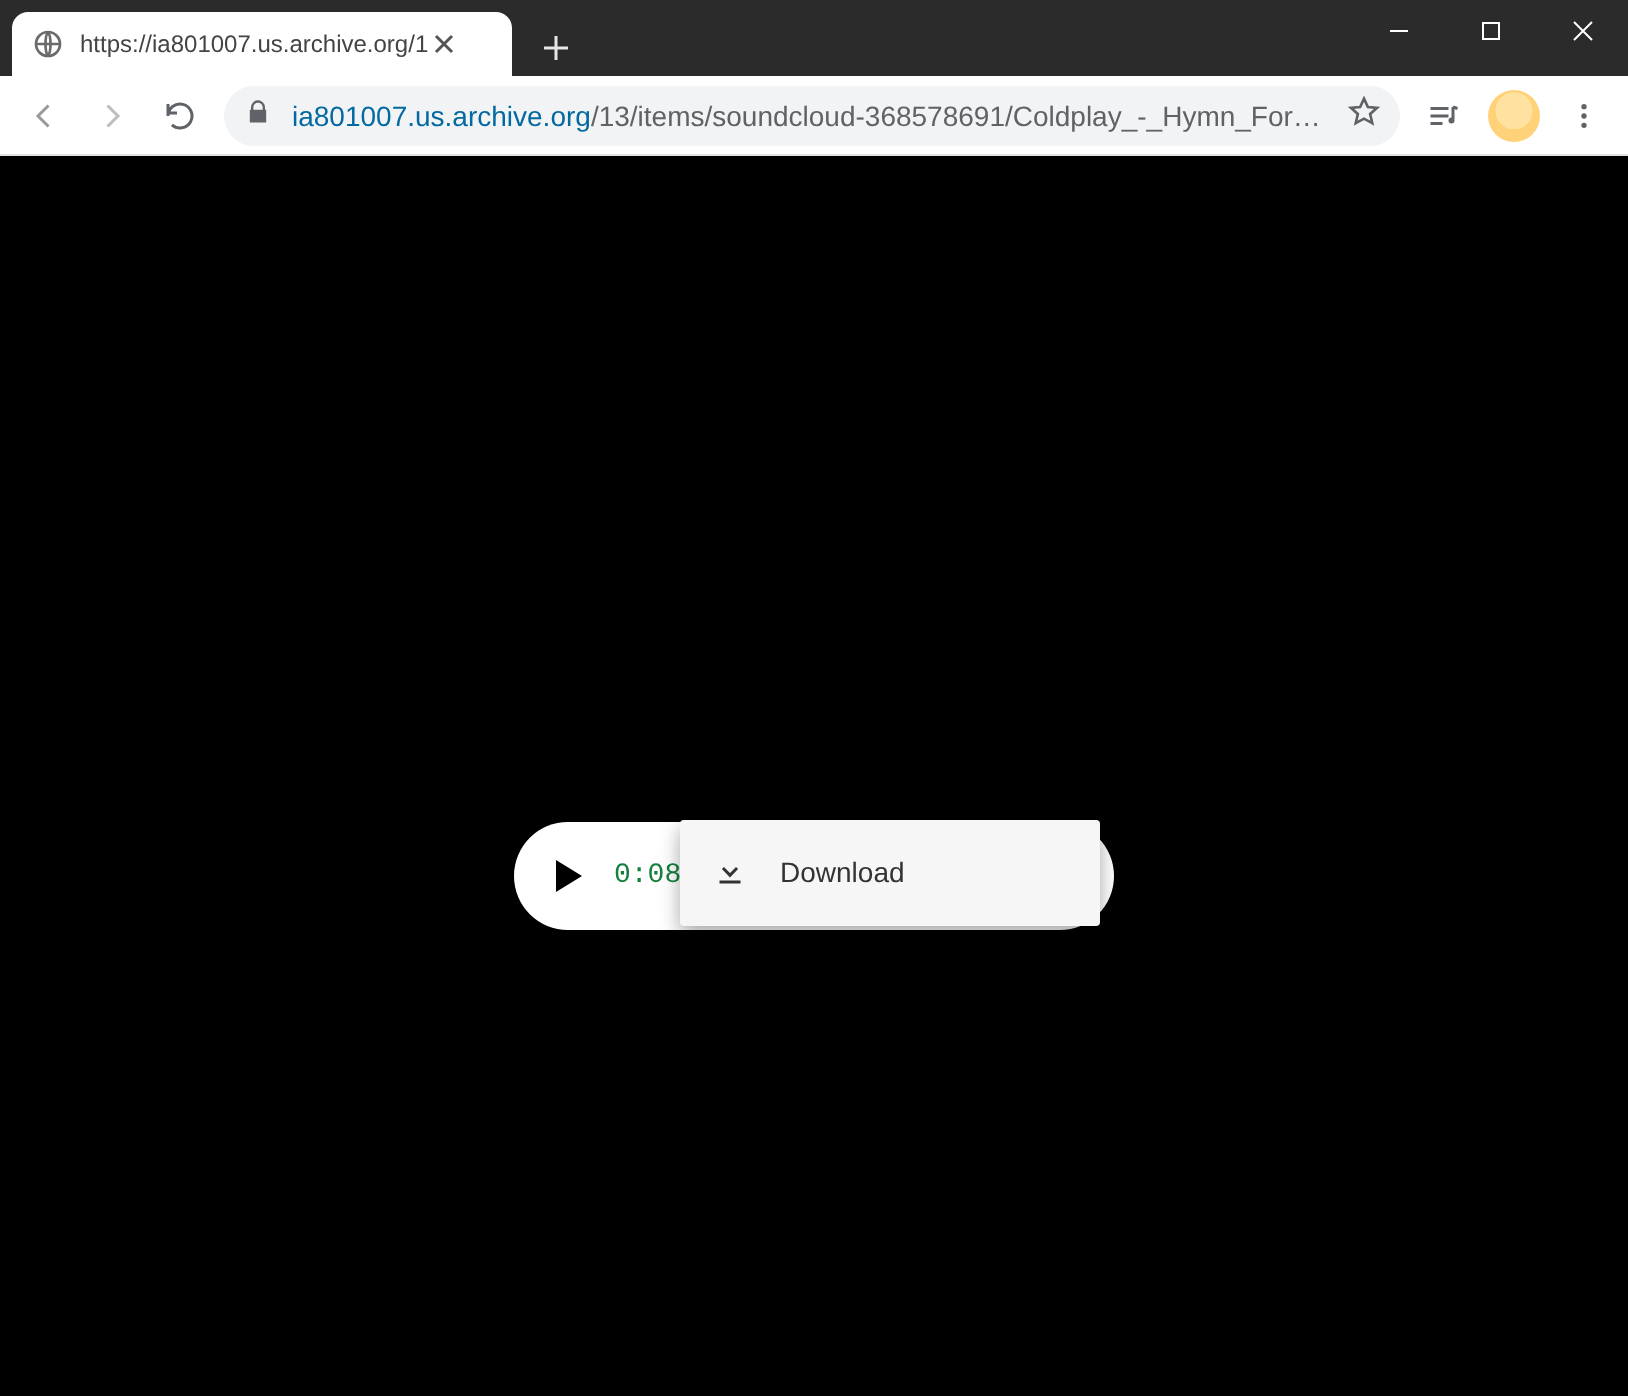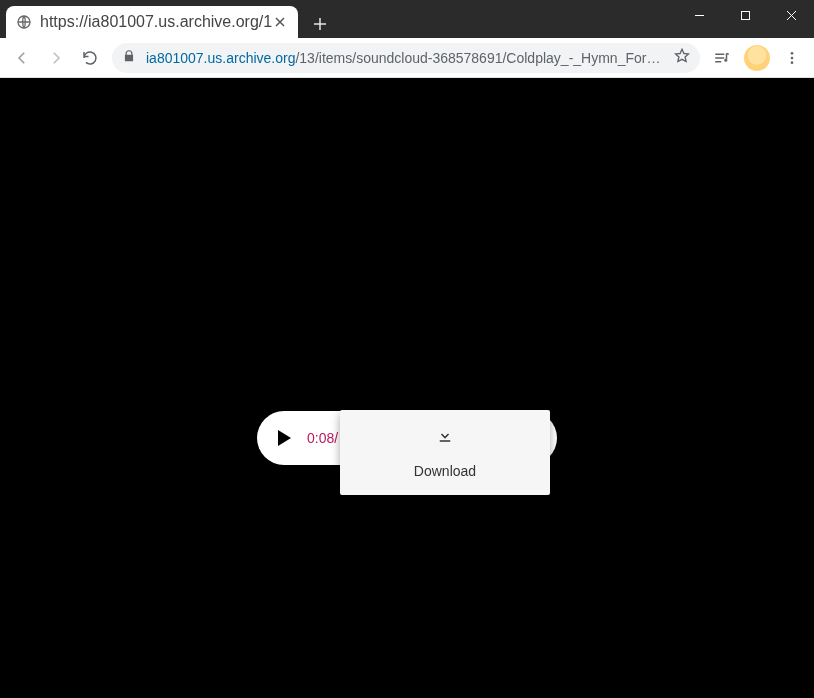--- a/index.html
+++ b/index.html
@@ -23,26 +23,26 @@
       align-items: flex-end;
       height: 38px;
       padding-left: 6px;
     }
     .tab {
       background: #fff;
       height: 32px;
       margin-top: 6px;
       display: flex;
       align-items: center;
-      padding: 0 10px 0 10px;
+      padding: 0 26px 0 10px;
       border-radius: 8px 8px 0 0;
       min-width: 230px;
       position: relative;
       color: #3c3c3c;
-      font-size: 16px;
+      font-size: 12px;
     }
     .tab .favicon {
       width: 16px; height: 16px;
       margin-right: 8px;
       display:flex;align-items:center;justify-content:center;
     }
     .tab .title {
       flex: 1;
       white-space: nowrap;
       overflow: hidden;
@@ -145,21 +145,21 @@
       font-size:14px;
       color:#000;
       box-shadow:0 2px 6px rgba(0,0,0,.4);
     }
     .play {
       width:22px;height:22px;
       display:flex;align-items:center;justify-content:center;
       cursor:pointer;
       margin-right:12px;
     }
-    .time { font-variant-numeric: tabular-nums; color:#be185d; }
+    .time { font-variant-numeric: tabular-nums; color:#15803d;font-family:Liberation Mono, monospace; }
 
     
     .menu {
       position:absolute;
       left:calc(50% - 67px);
       top:calc(58% - 28px);
       width:210px;
       background:#f6f6f6;
       border-radius:2px;
       box-shadow:0 4px 10px rgba(0,0,0,.35);
@@ -167,21 +167,20 @@
       z-index:5;
     }
     .menu-item {
       display:flex;
       align-items:center;
       padding:6px 16px;
       font-size:14px;
       color:#333;
       cursor:pointer;
       gap:16px;
-      flex-direction:column;
     }
   </style>
 </head>
 <body>
 
 <div class="titlebar">
   <div class="tabstrip">
     <div class="tab">
       <span class="favicon">
         <svg width="16" height="16" viewBox="0 0 24 24" fill="none" stroke="#6b6b6b" stroke-width="2">

